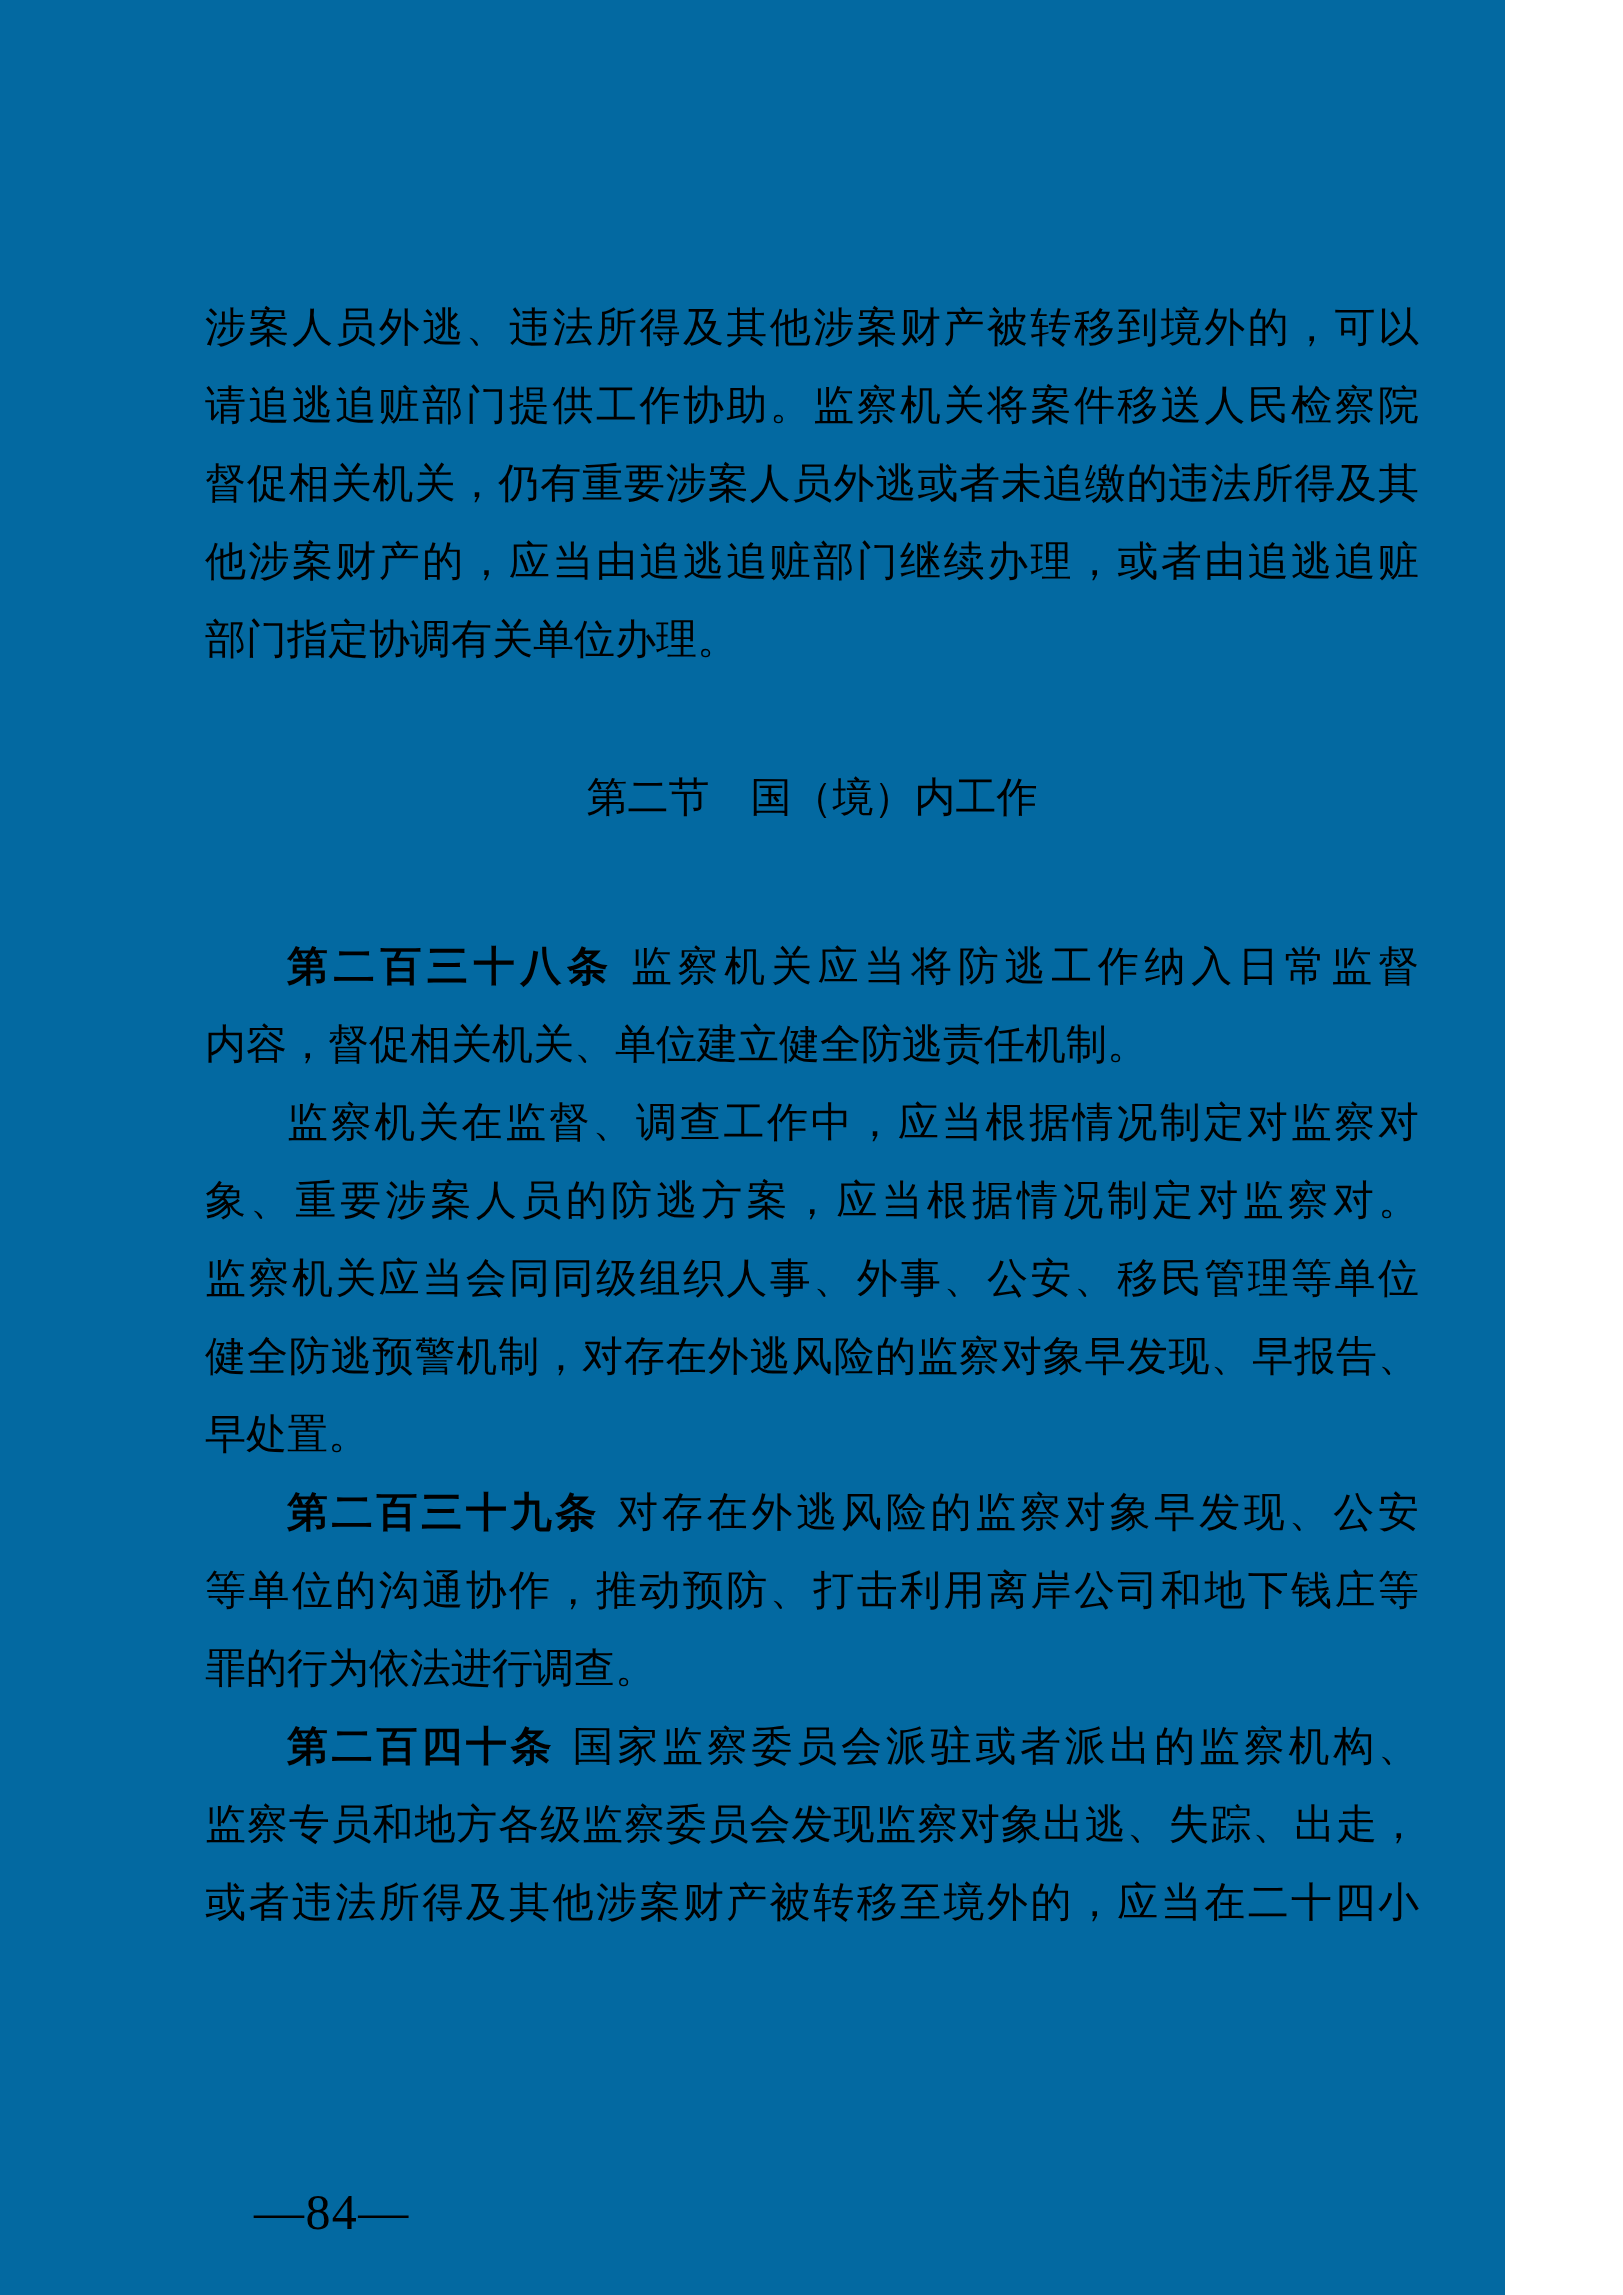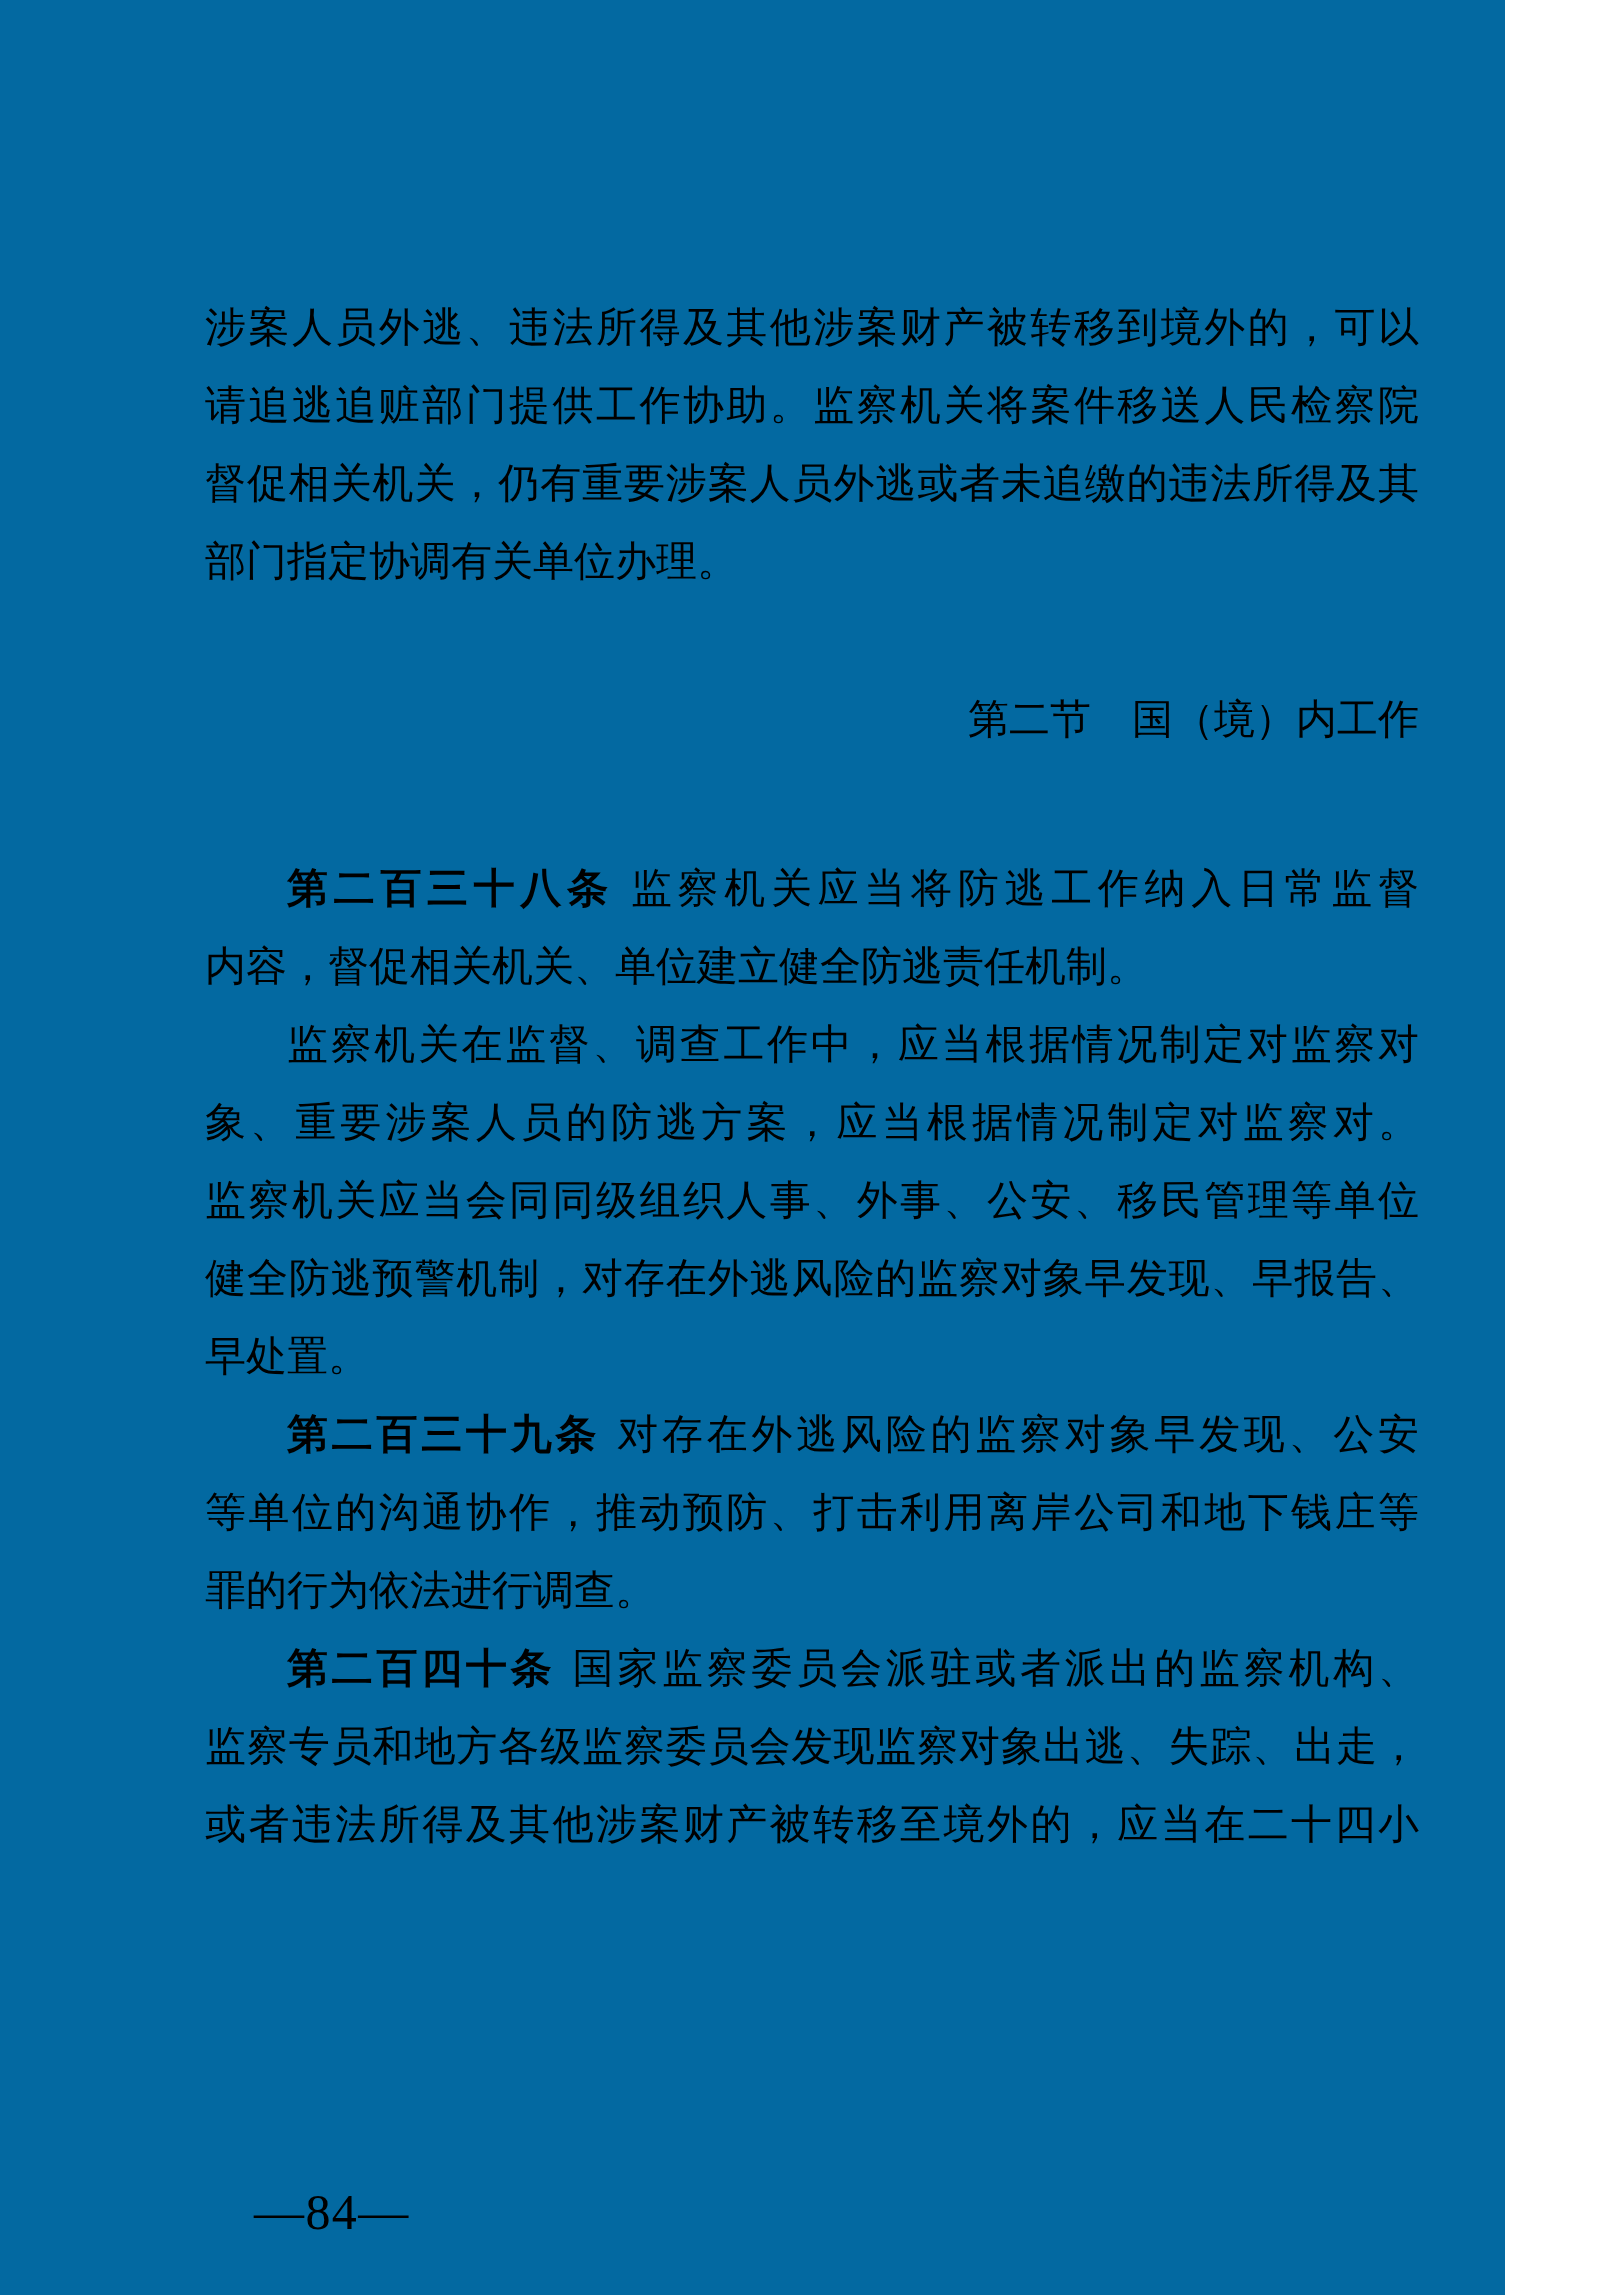--- a/index.html
+++ b/index.html
@@ -41,21 +41,21 @@
   }
   .art-num {
     font-weight: bold;
     margin-right: 17px;
   }
   .heading {
     height: 78px;
     line-height: 78px;
     margin-top: 80px;
     margin-bottom: 91px;
-    text-align: right;
+    text-align: center;
     font-size: 41px;
   }
   .footer {
     position: absolute;
     left: 254px;
     top: 2190px;
     font-size: 50px;
     line-height: 44px;
     letter-spacing: 1.4px;
   }
@@ -63,20 +63,21 @@
 </head>
 <body>
 
 <div class="page">
 
   <div class="content">
 
     <div class="line">涉案人员外逃、违法所得及其他涉案财产被转移到境外的，可以</div>
     <div class="line">请追逃追赃部门提供工作协助。监察机关将案件移送人民检察院</div>
     <div class="line">督促相关机关，仍有重要涉案人员外逃或者未追缴的违法所得及其</div>
+    <div class="line">他涉案财产的，应当由追逃追赃部门继续办理，或者由追逃追赃</div>
     <div class="line last">部门指定协调有关单位办理。</div>
 
     <div class="heading">第二节　国（境）内工作</div>
 
     <div class="line ind"><span class="art-num">第二百三十八条</span><span>监察机关应当将防逃工作纳入日常监督</span></div>
     <div class="line last">内容，督促相关机关、单位建立健全防逃责任机制。</div>
     <div class="line ind">监察机关在监督、调查工作中，应当根据情况制定对监察对</div>
     <div class="line">象、重要涉案人员的防逃方案，应当根据情况制定对监察对。</div>
     <div class="line">监察机关应当会同同级组织人事、外事、公安、移民管理等单位</div>
     <div class="line">健全防逃预警机制，对存在外逃风险的监察对象早发现、早报告、</div>

